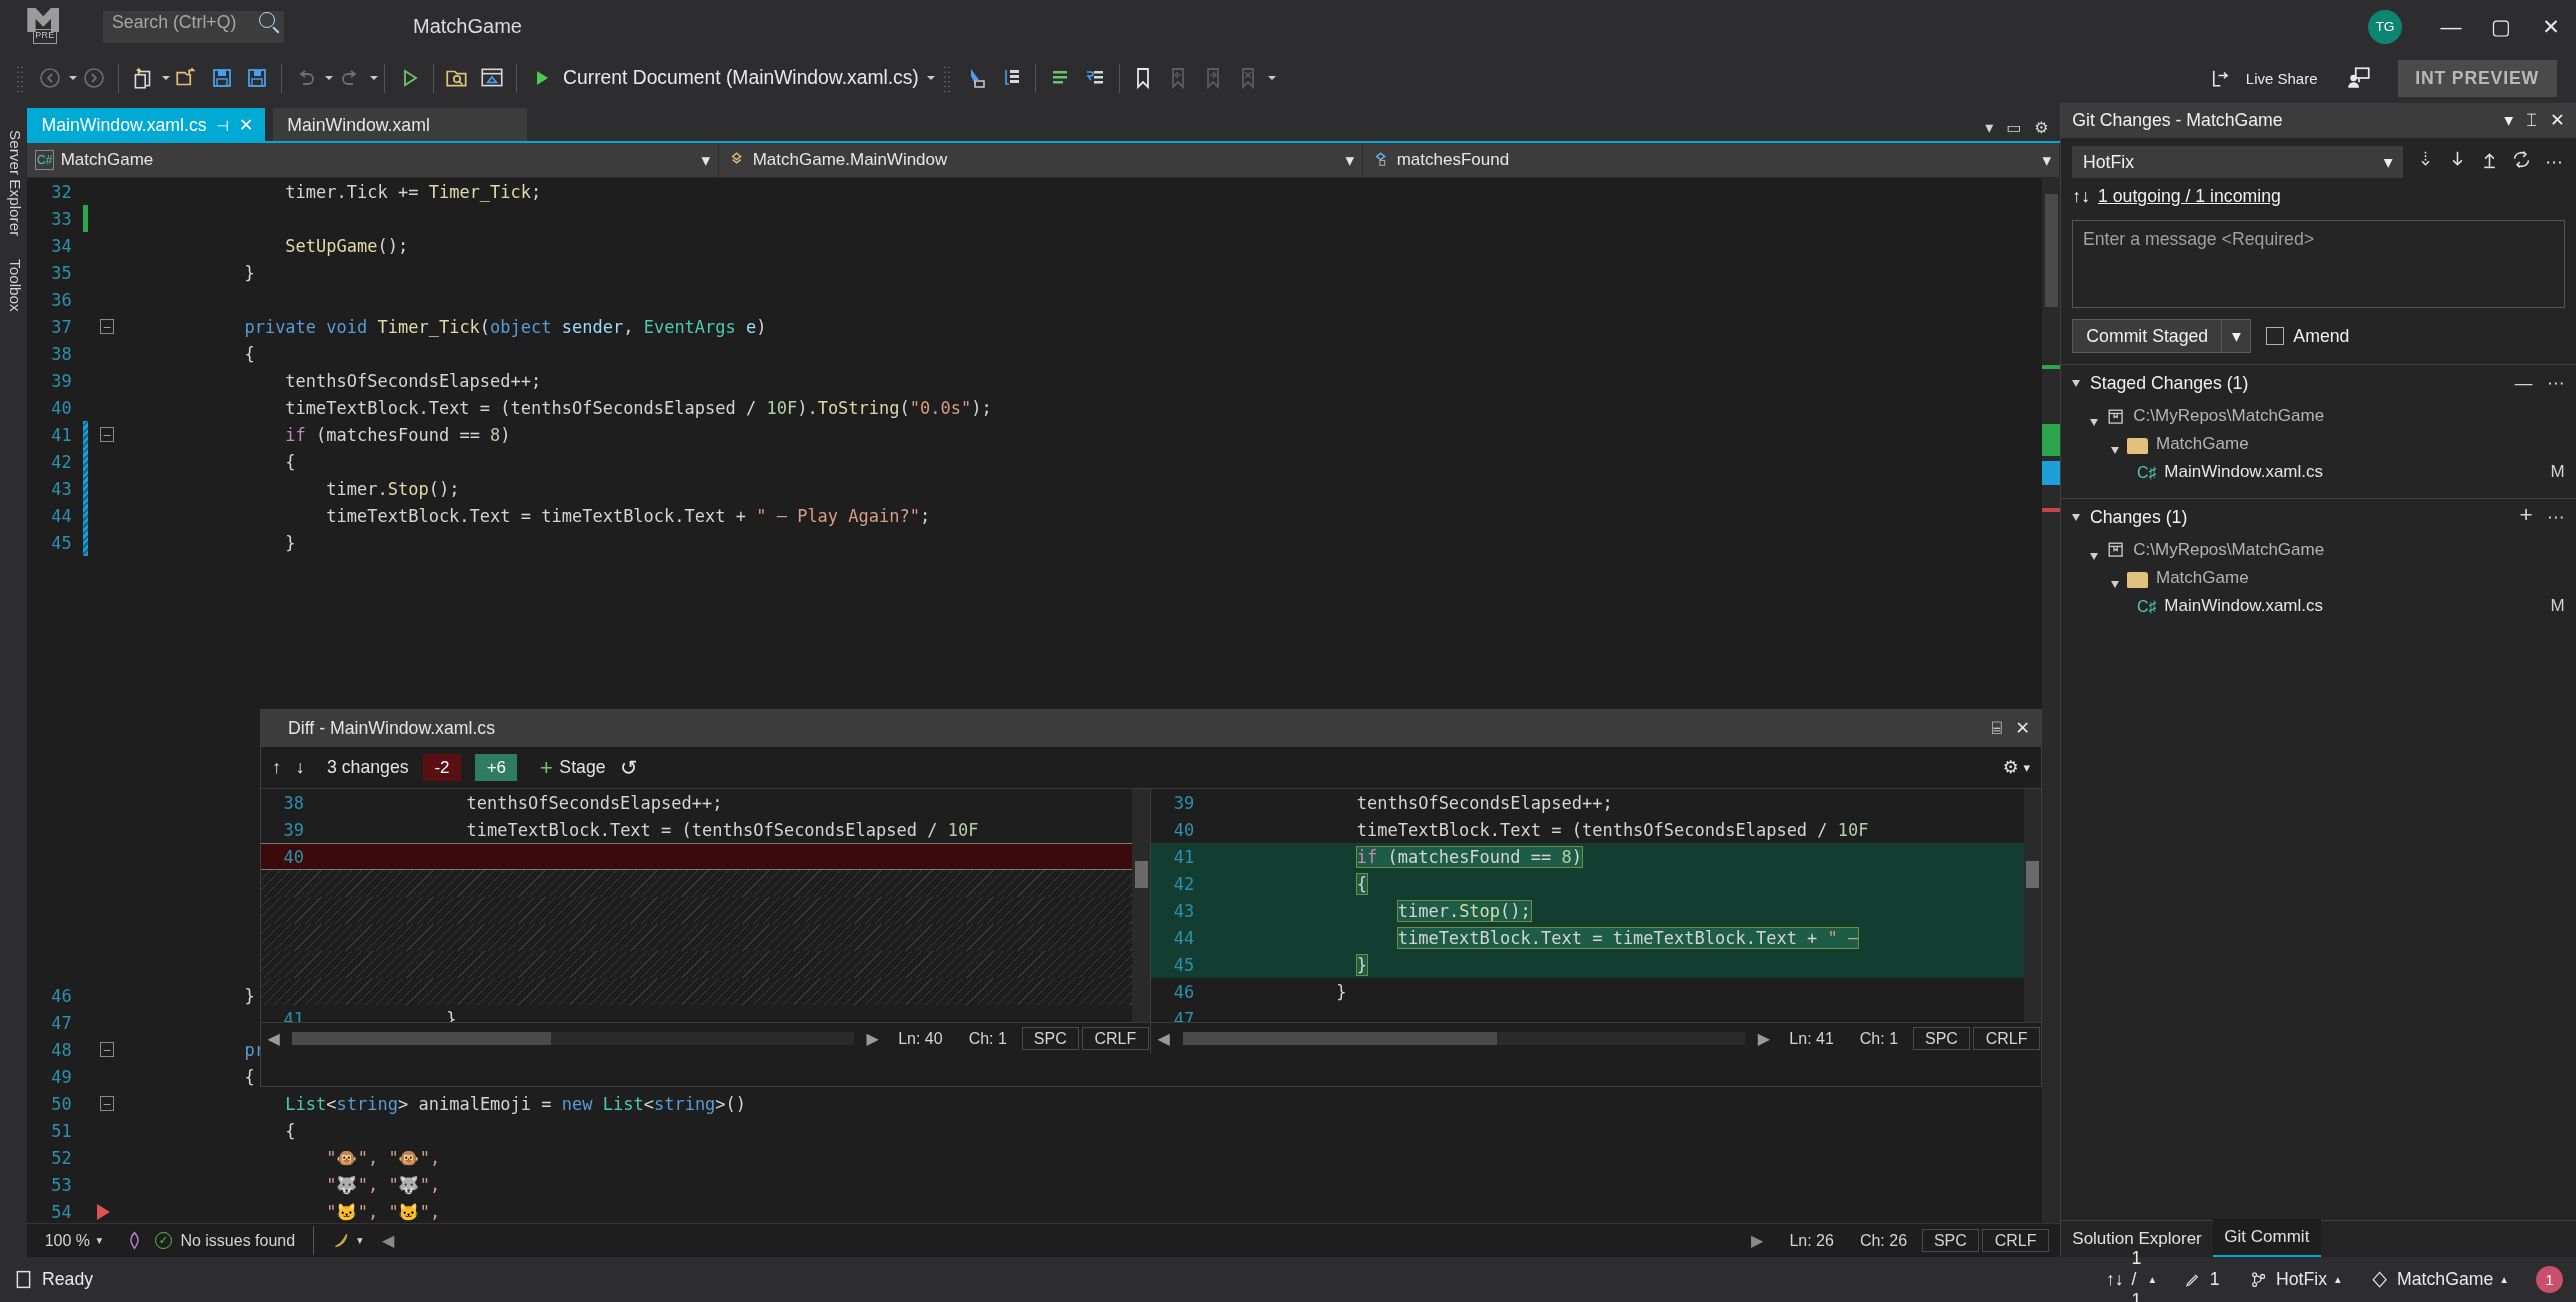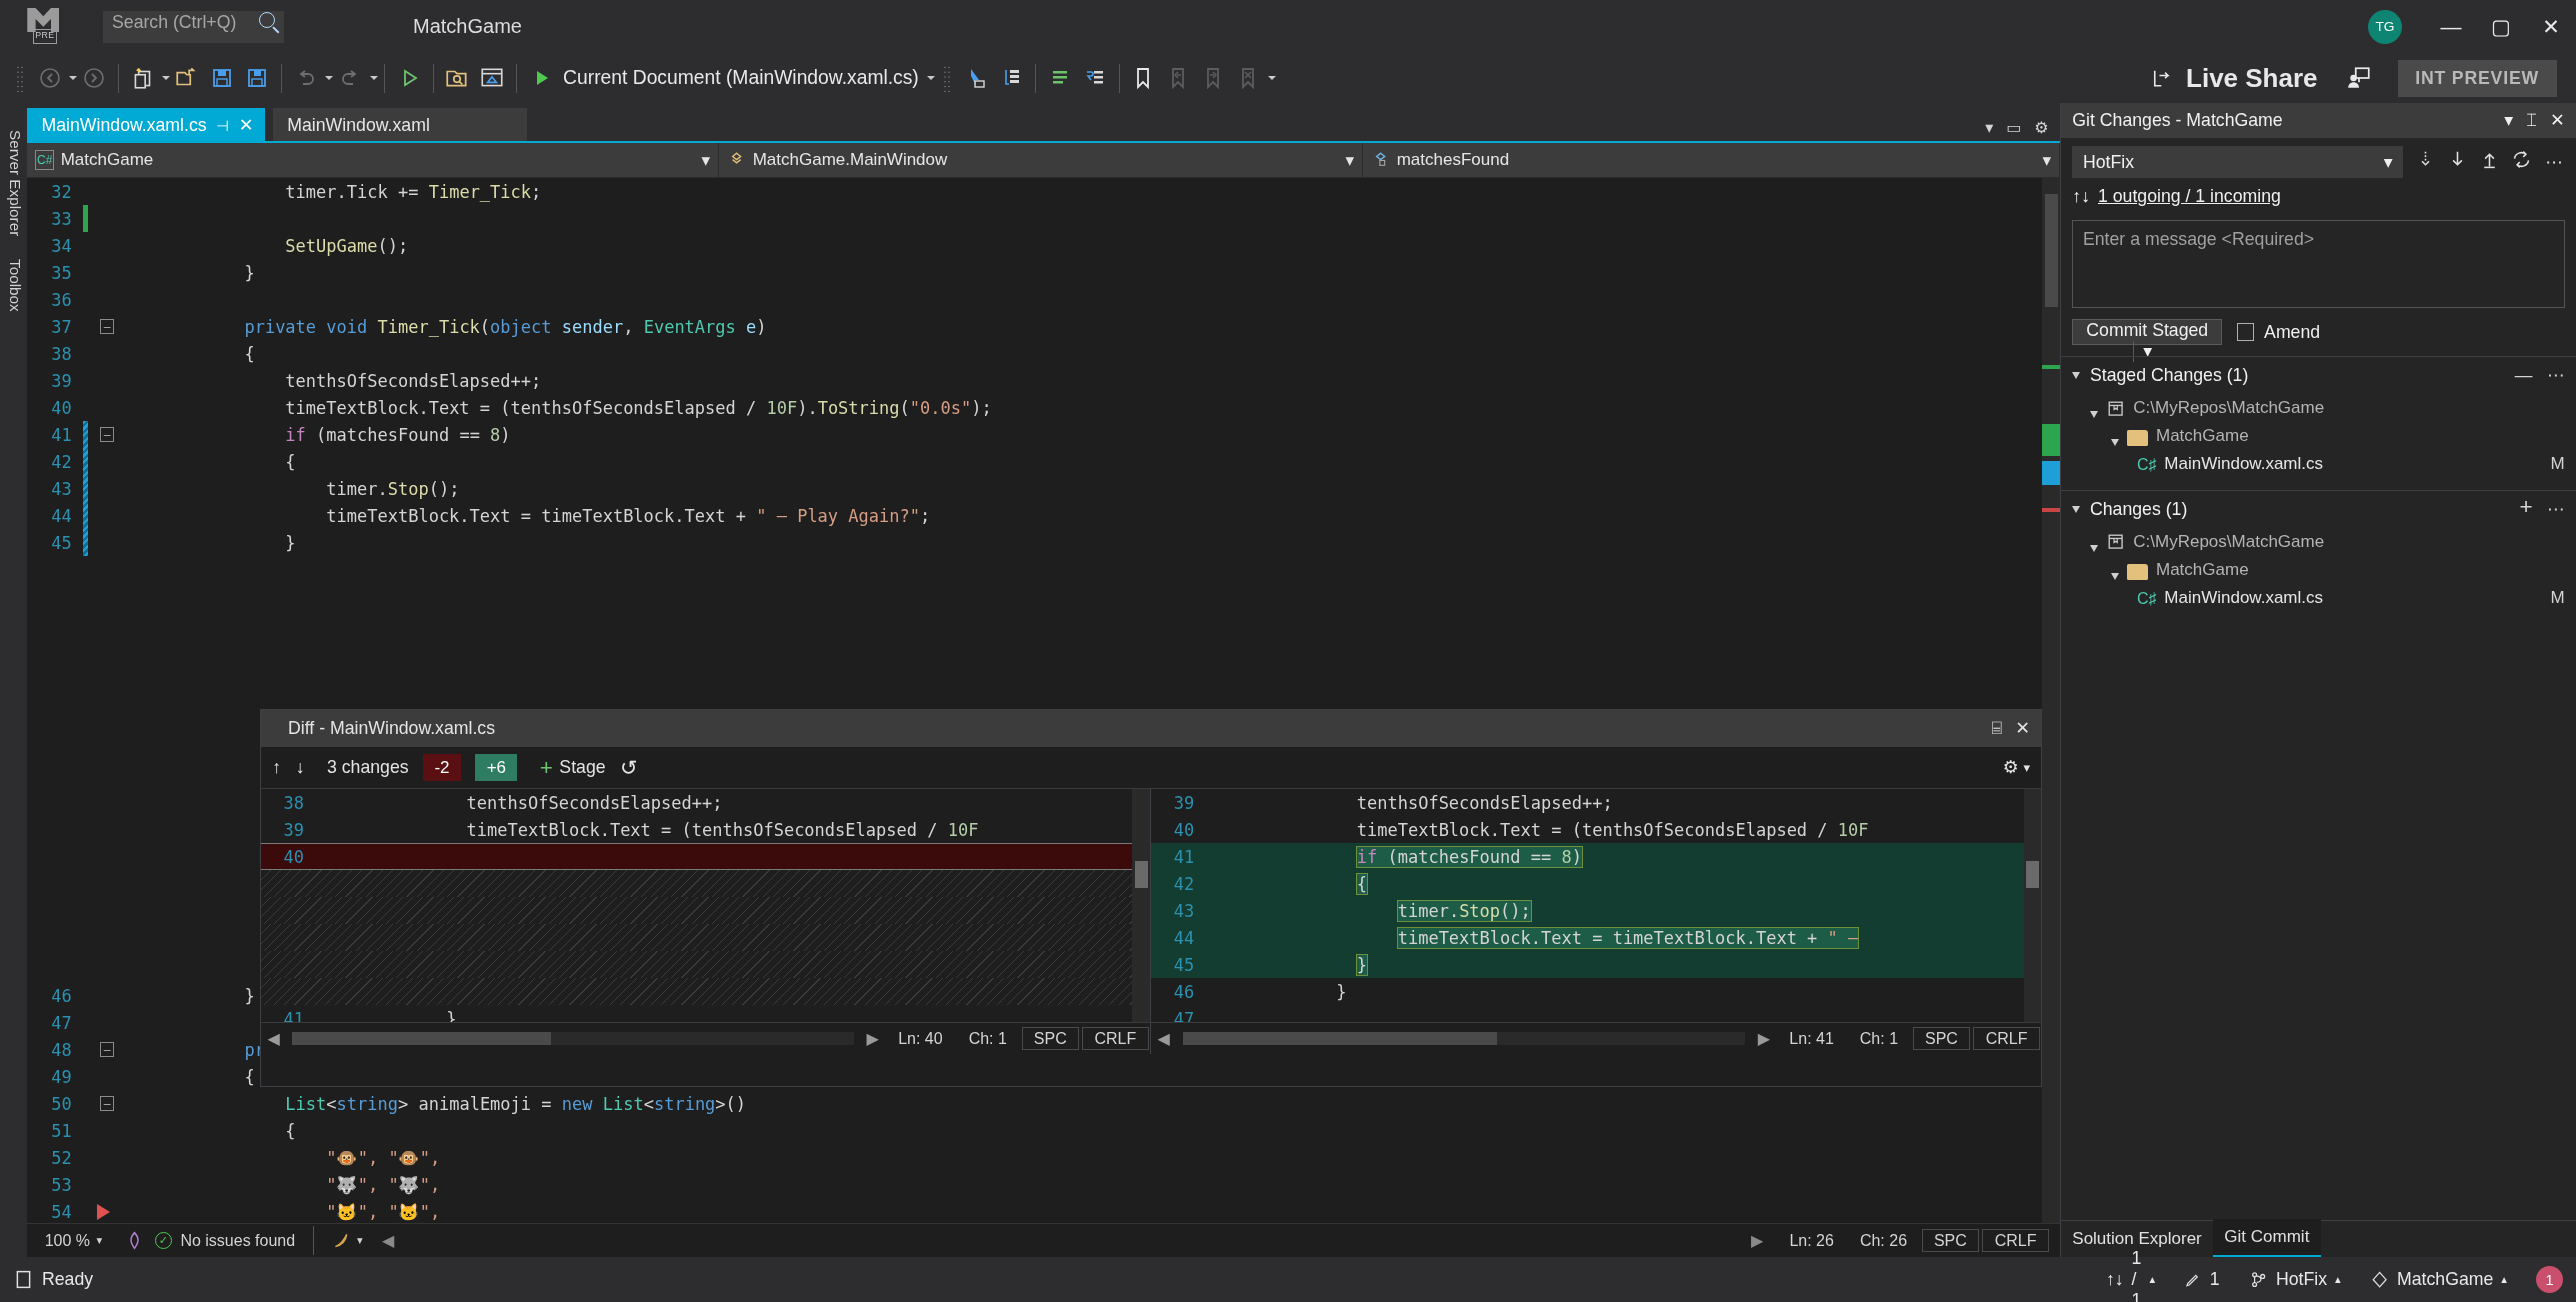--- a/index.html
+++ b/index.html
@@ -35,21 +35,21 @@
   .toolbar { height:50px; background:#2d2d30; display:flex; align-items:center; flex:0 0 50px; padding-left:8px; }
   .grip { width:8px; height:27px; margin:0 8px;
     background-image:radial-gradient(circle, #6d6d6d 0.8px, transparent 1px);
     background-size:4px 4.8px; }
   .tb { width:35px; height:35px; display:flex; align-items:center; justify-content:center; }
   .tb svg { display:block; }
   .sep { width:0.8px; height:29px; background:#555; margin:0 6.4px; }
   .caret { width:0;height:0;border-left:4px solid transparent;border-right:4px solid transparent;
     border-top:4.8px solid #c9c9c9; margin-left:1.6px; }
   .startlabel { font-size:19.3px; color:#e8e8e8; margin-left:4.8px; margin-right:6.4px; white-space:nowrap; }
-  .liveshare { display:flex; align-items:center; margin-left:auto; font-size:26px; color:#e8e8e8; gap:13px;font-weight:bold; }
+  .liveshare { display:flex; align-items:center; margin-left:auto; font-size:15px; color:#e8e8e8; gap:13px; }
   .intpreview { background:#4a4a4a; color:#b9b9b9; font-size:17.7px; font-weight:bold; letter-spacing:0.8px;
     padding:8px 17.7px; margin-left:21px; margin-right:19.3px; }
 
   
   .body { flex:1; display:flex; min-height:0; }
   .leftrail { width:27px; background:#2d2d30; flex:0 0 27px; padding-top:16px; }
   .leftrail div { writing-mode:vertical-rl; font-size:15.3px; color:#d4d4d4; padding:11.3px 5.6px; }
 
   .center { flex:1; display:flex; flex-direction:column; min-width:0; background:#1e1e1e; }
   .tabstrip { height:40px; background:#2d2d30; display:flex; align-items:flex-end; position:relative; flex:0 0 40px; }
@@ -146,21 +146,21 @@
   .branchrow { display:flex; align-items:center; padding:8px 11.3px 4.8px; gap:11.3px; }
   .branchsel { flex:1; height:32px; background:#3c3c3c; border:0.8px solid #3c3c3c; display:flex;
     align-items:center; padding:0 9.7px; font-size:17.7px; color:#f0f0f0; }
   .branchsel .dd { margin-left:auto; }
   .gicon { width:21px; color:#e0e0e0; font-size:17.7px; text-align:center; }
   .syncrow { padding:3.2px 11.3px 8px; font-size:17.7px; display:flex; align-items:center; gap:8px; color:#f0f0f0; }
   .syncrow a { color:#f0f0f0; text-decoration:underline; }
   .msgbox { margin:4.8px 11.3px 0; height:88px; border:0.8px solid #555; background:#252526; padding:8px 9.7px;
     font-size:17.7px; color:#a0a0a0; }
   .commitrow { display:flex; align-items:center; padding:11.3px; gap:14.5px; }
-  .commitbtn { background:#3c3c3c; border:0.8px solid #5a5a5a; height:26px; display:flex; align-items:center;flex-direction:column; }
+  .commitbtn { background:#3c3c3c; border:0.8px solid #5a5a5a; height:34px; display:flex; align-items:center; }
   .commitbtn span { padding:0 13px; font-size:17.7px; color:#f0f0f0; }
   .commitbtn .dd { border-left:0.8px solid #5a5a5a; padding:0 9.7px; height:100%; display:flex; align-items:center; }
   .chk { width:17.7px;height:17.7px;border:0.8px solid #b0b0b0; }
   .amend { font-size:17.7px; color:#f0f0f0; display:flex; align-items:center; gap:9.7px; }
   .sechdr { display:flex; align-items:center; padding:8px 11.3px; font-size:17.7px; color:#f0f0f0; gap:9.7px;
     border-top:0.8px solid #3f3f46; }
   .sechdr .acts { margin-left:auto; display:flex; gap:14.5px; color:#d4d4d4; }
   .tri { width:0;height:0;border-top:4.8px solid transparent;border-bottom:4.8px solid transparent;
     border-left:7.2px solid #cfcfcf; }
   .tri.open { border-left:4.8px solid transparent; border-right:4.8px solid transparent;

